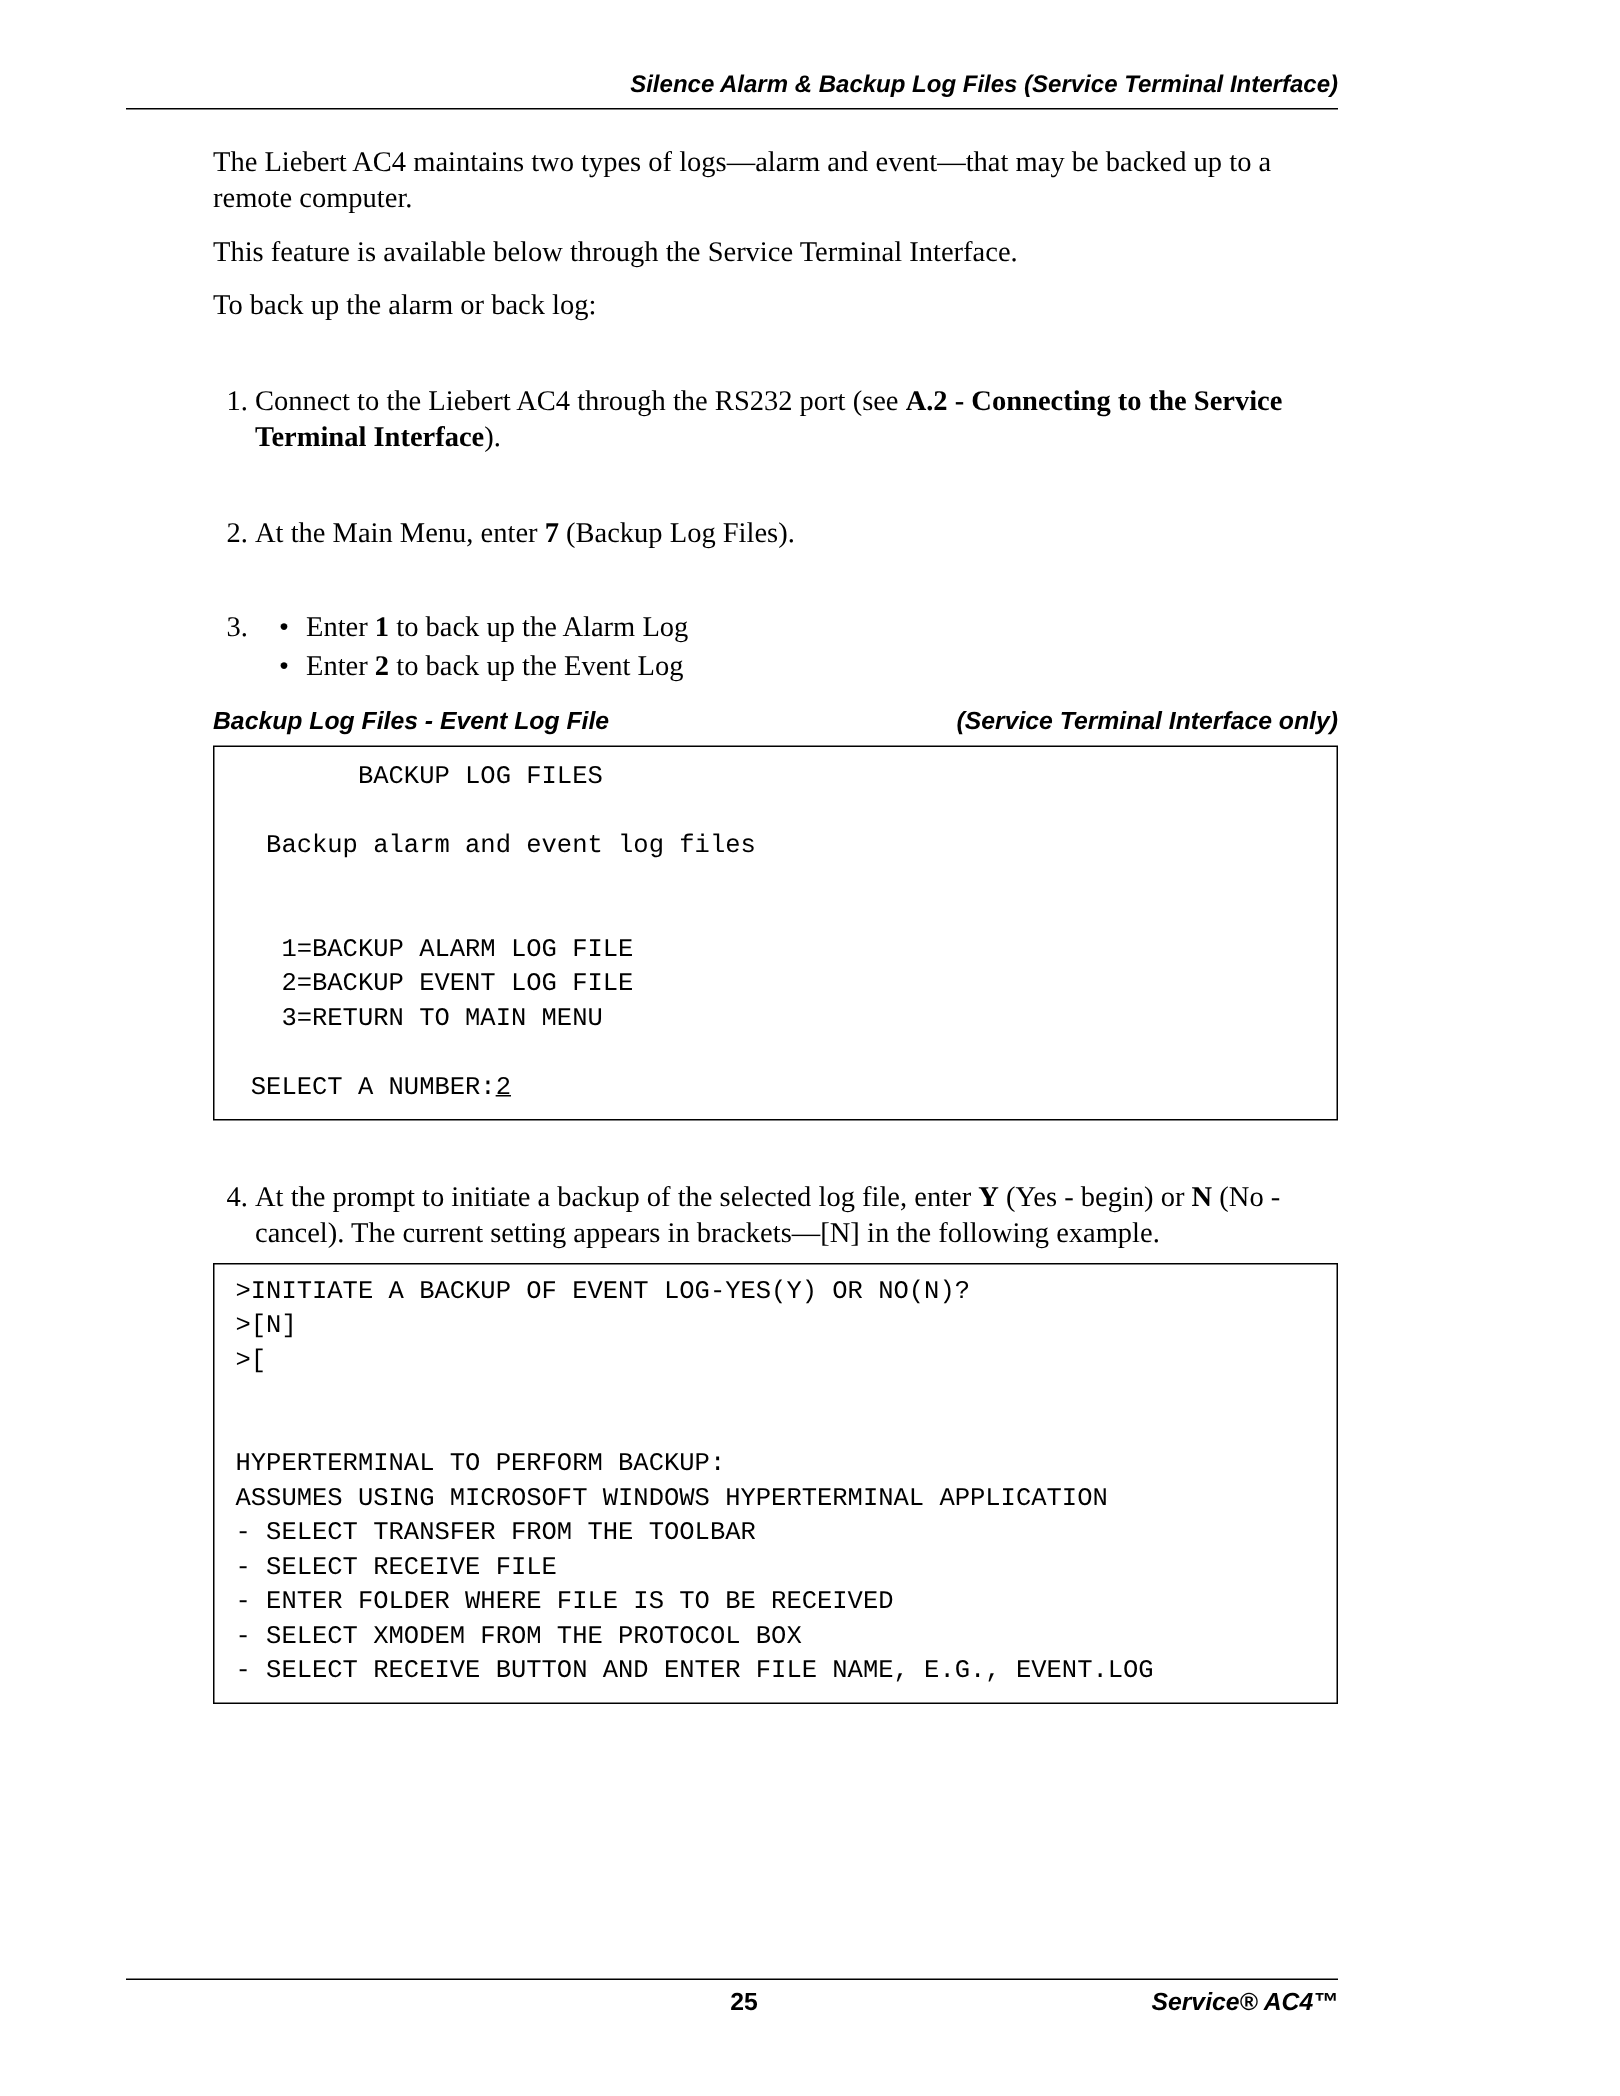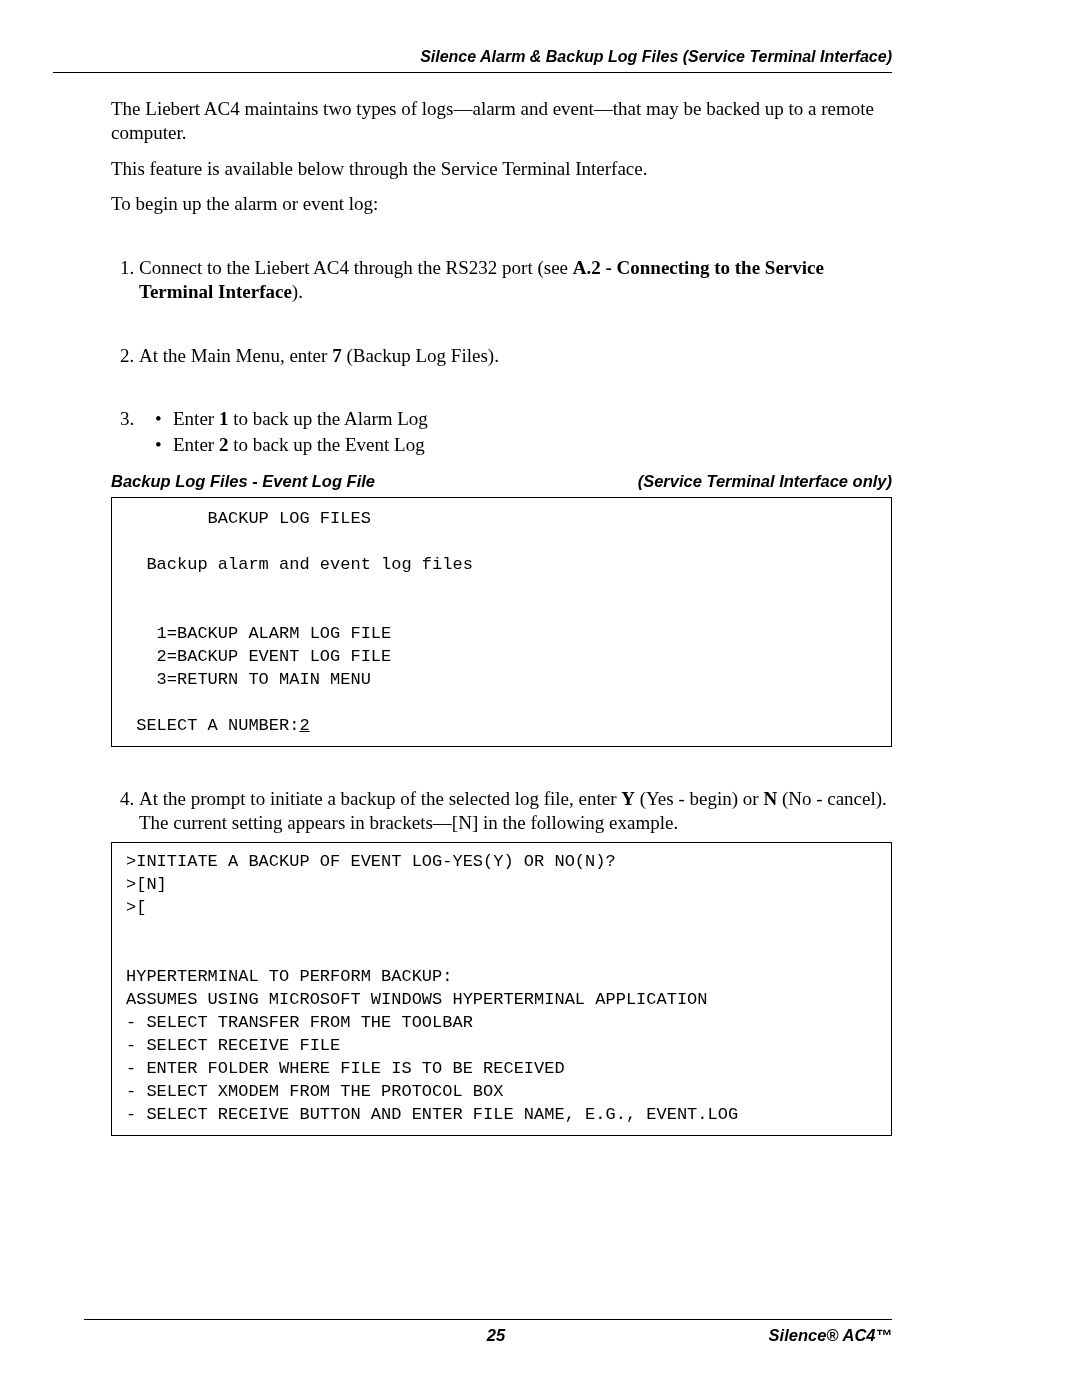--- a/index.html
+++ b/index.html
@@ -7,21 +7,21 @@
     width: 1080px;
     height: 1397px;
     background: #fff;
     font-family: "Times New Roman", Times, serif;
     color: #000;
   }
   .page {
     position: relative;
     width: 976px;
     height: 1397px;
-    padding: 48px 84px 60px 53px;
+    padding: 48px 84px 60px 84px;
   }
   .running-head {
     font-family: Arial, Helvetica, sans-serif;
     font-weight: bold;
     font-style: italic;
     font-size: 16px;
     text-align: right;
     margin-bottom: 6px;
   }
   .hr {
@@ -108,38 +108,37 @@
     font-weight: bold;
     font-style: italic;
     font-size: 16.5px;
   }
   .footer-center {
     position: absolute;
     left: 16px; right: 0;
     text-align: center;
     font-family: Arial, Helvetica, sans-serif;
     font-weight: bold;
-    font-style: italic;
     font-size: 16.5px;
     pointer-events: none;
   }
 </style>
 </head>
 <body>
 
 <div class="page">
 
   <div class="running-head">Silence Alarm &amp; Backup Log Files (Service Terminal Interface)</div>
   <hr class="hr">
 
 
   <div class="body">
     <p>The Liebert AC4 maintains two types of logs—alarm and event—that may be backed up to a remote computer.</p>
     <p>This feature is available below through the Service Terminal Interface.</p>
-    <p>To begin up the alarm or event log:</p>
+    <p>To back up the alarm or back log:</p>
 
     <ol class="steps">
       <li>
         <span>Connect to the Liebert AC4 through the RS232 port (see </span><span class="b">A.2 - Connecting to the Service Terminal Interface</span><span>).</span>
       </li>
       <li>
         <span>At the Main Menu, enter </span><span class="b">7</span><span> (Backup Log Files).</span>
       </li>
       <li>
         <ul class="bullets">
@@ -188,17 +187,17 @@
 <span>- SELECT XMODEM FROM THE PROTOCOL BOX</span>
 <span>- SELECT RECEIVE BUTTON AND ENTER FILE NAME, E.G., EVENT.LOG</span></div>
 
   </div>
 
   <div class="footer">
     <hr class="footer-rule">
     <div class="footer-center">25</div>
     <div class="footer-row">
       <span></span>
-      <span>Silence® AC4™</span>
+      <span>Service® AC4™</span>
     </div>
   </div>
 
 </div>
 
 </body></html>

